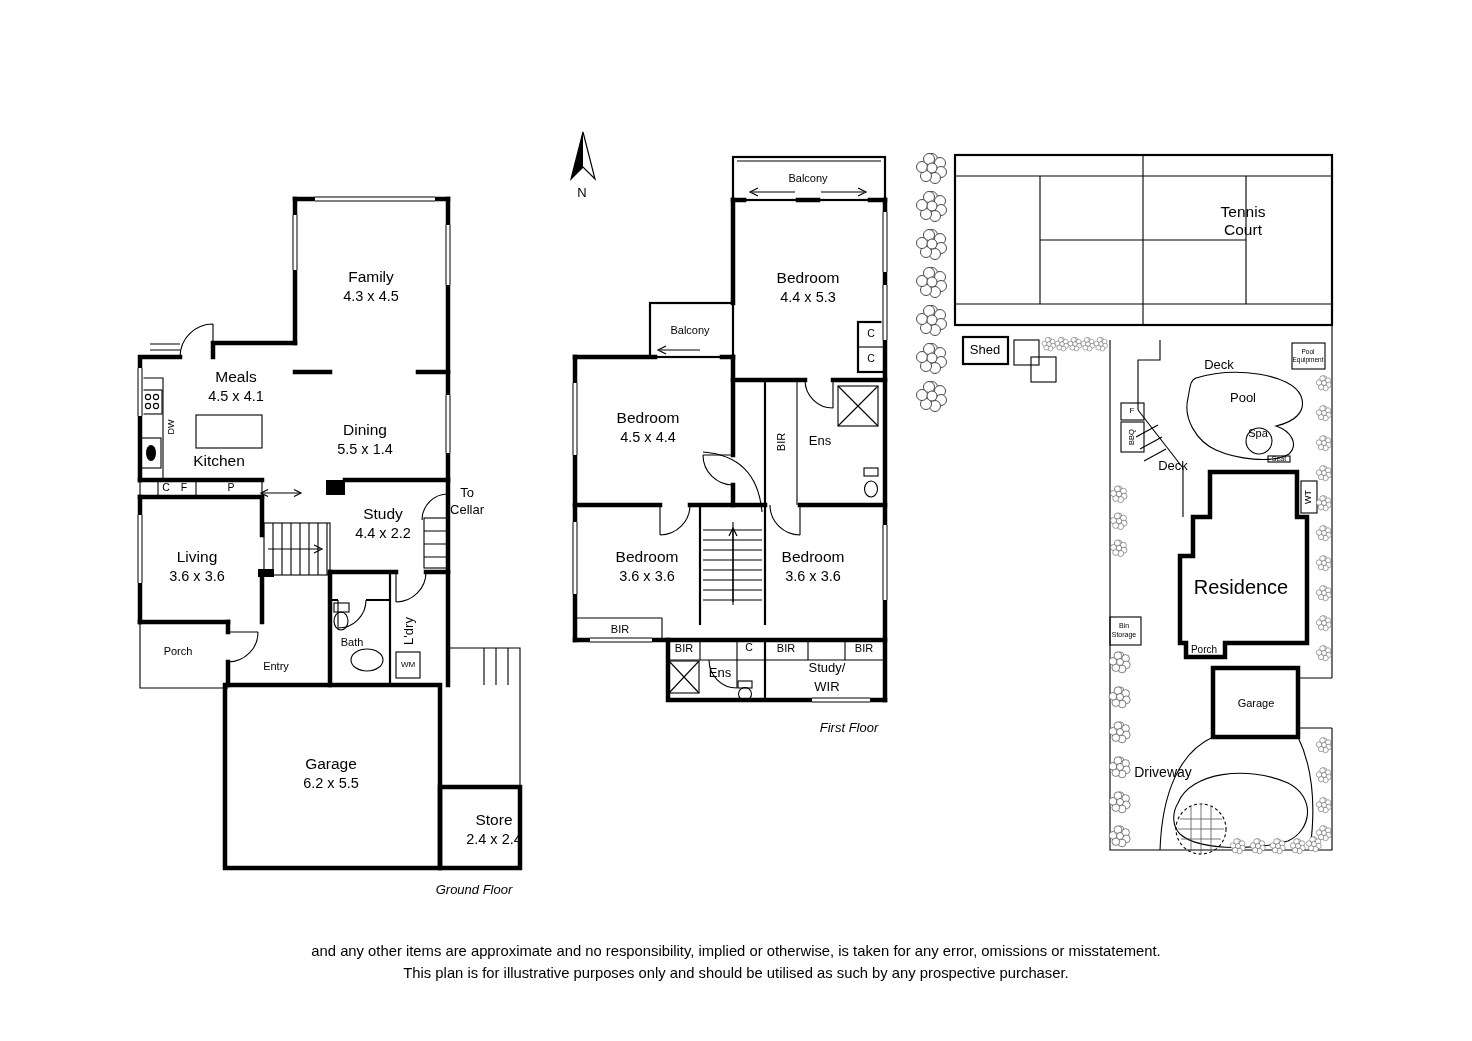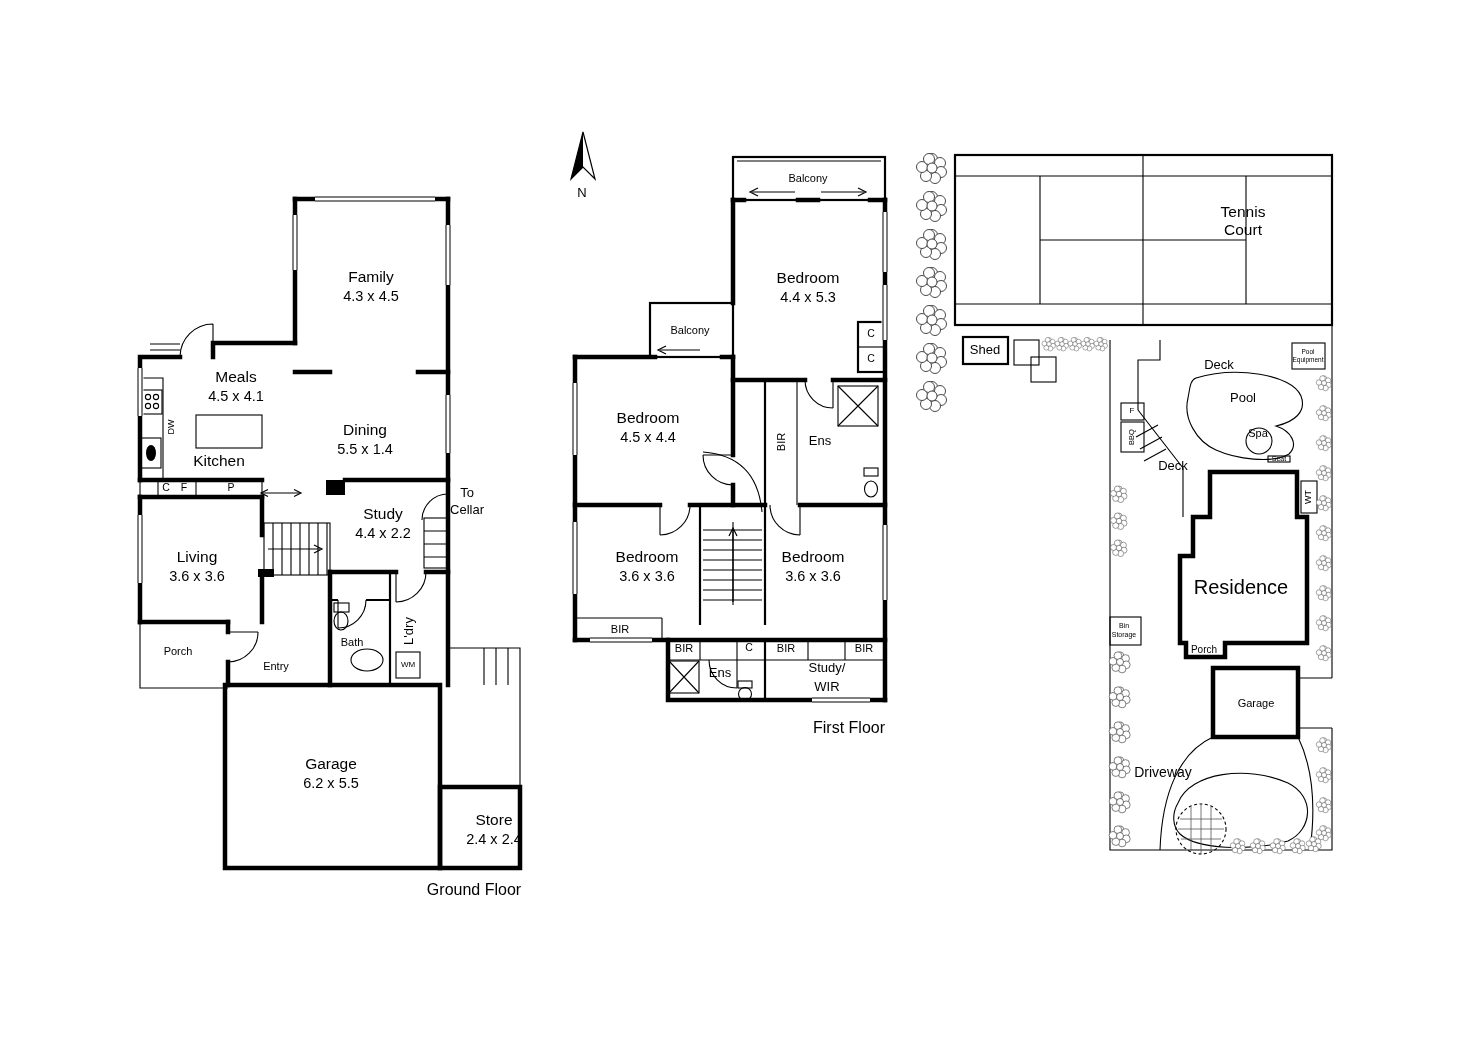--- a/index.html
+++ b/index.html
@@ -4,21 +4,21 @@
 <style>
   html,body{margin:0;padding:0;}
   body{width:1472px;height:1041px;background:#fff;color:#000;
        font-family:"Liberation Sans","DejaVu Sans",sans-serif;overflow:hidden;}
   #canvas{position:relative;width:1472px;height:1041px;background:#fff;overflow:hidden;}
   #canvas svg{position:absolute;left:0;top:0;}
   .lbl{position:absolute;transform:translate(-50%,-50%);text-align:center;
        white-space:nowrap;font-size:15.5px;line-height:1.32;}
   .dims{font-size:14.5px;}
   .rot{transform:translate(-50%,-50%) rotate(-90deg);}
-  .cap{font-size:16px;}
+  .cap{font-size:13px;font-style:italic;}
   .s14{font-size:11px;} .s13{font-size:13px;} .s125{font-size:13px;}
   .s11{font-size:11px;} .s105{font-size:10.5px;} .s10{font-size:10px;}
   .s9{font-size:9px;} .s8{font-size:8px;} .s75{font-size:7.5px;}
   .s7{font-size:7px;line-height:1.25;} .s65{font-size:6.5px;line-height:1.2;}
   .lh18{line-height:18px;margin-left:45px;} .lh19{line-height:19px;}
   .disc{position:absolute;width:100%;text-align:center;font-size:14.8px;line-height:21.5px;}
   
   .w4{stroke:#000;stroke-width:4.5;fill:none;stroke-linecap:square;}
   .w2{stroke:#000;stroke-width:2.2;fill:none;}
   .w1{stroke:#000;stroke-width:1.1;fill:none;}
@@ -430,15 +430,17 @@
 ate(-72deg)">Driveway</div>
 <div class="lbl rot s9" style="left:1309px;top:497px">WT</div>
 <div class="lbl s8" style="left:1132px;top:411px">F</div>
 <div class="lbl rot s75" style="left:1132px;top:437px">BBQ</div>
 <div class="lbl s65" style="left:1308px;top:356px">
   <div>Pool</div>
       <div>Equipment</div>
 </div>
 
 <div class="disc" style="top:941px">
+  <div>and any other items are approximate and no responsibility, implied or otherwise, is taken for any error, omissions or misstatement.</div>
+  <div>This plan is for illustrative purposes only and should be utilised as such by any prospective purchaser.</div>
 </div>
 
 </div>
 
 </body></html>

